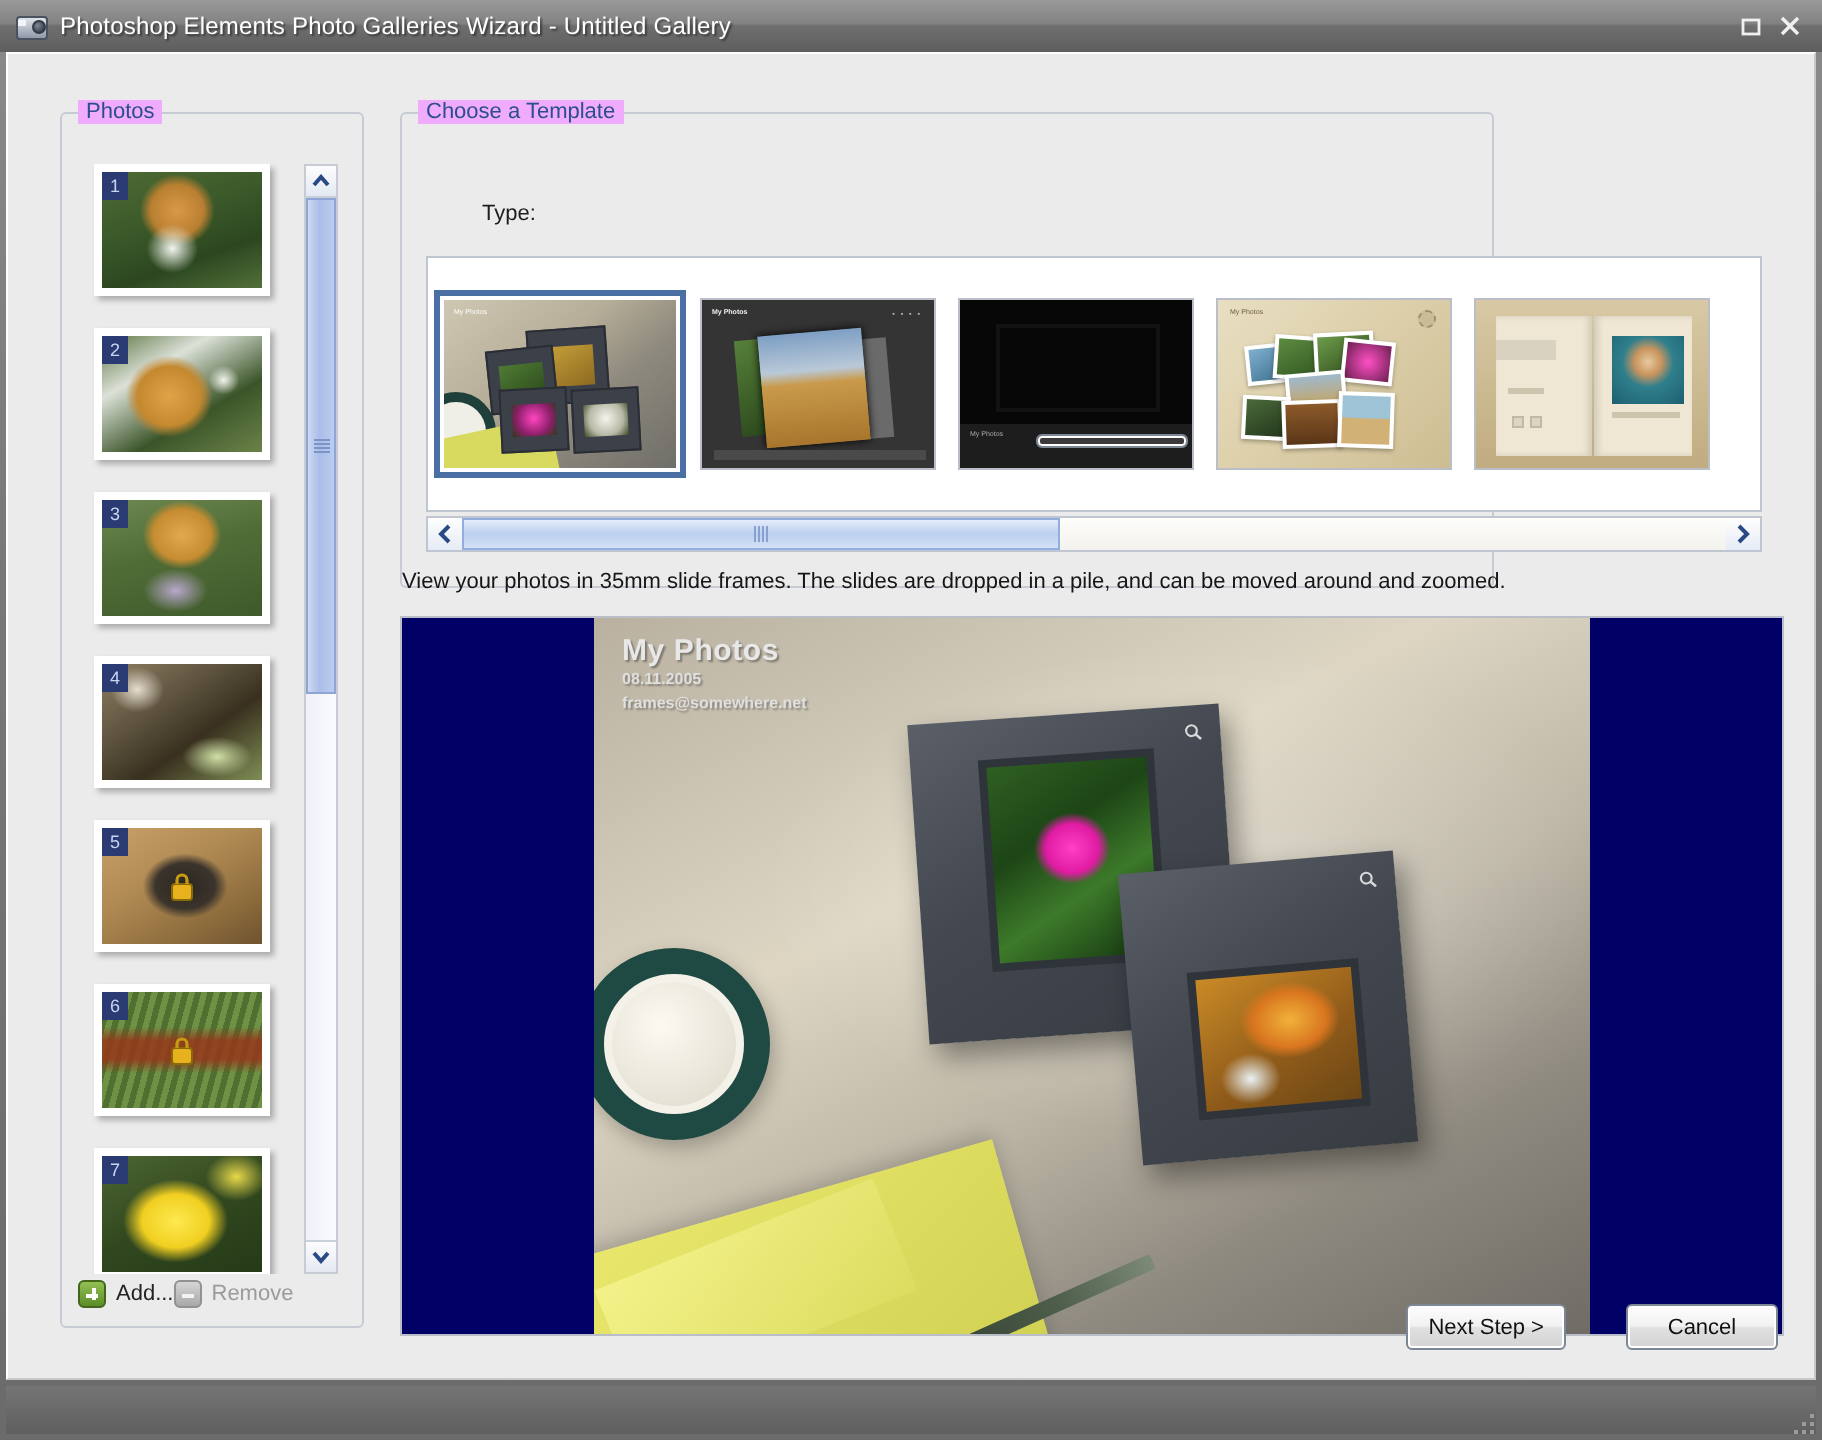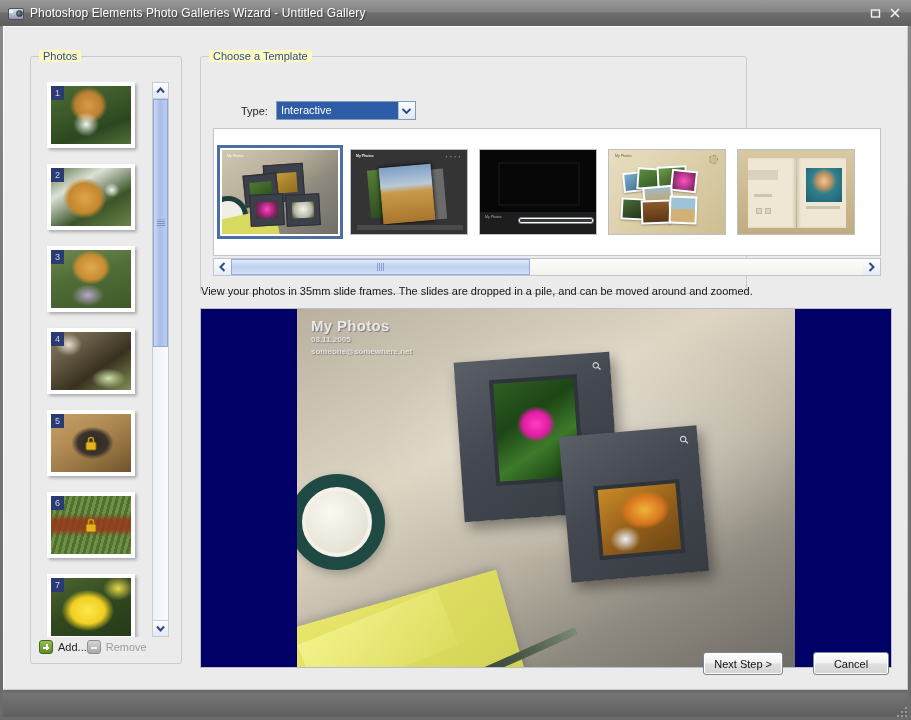--- a/index.html
+++ b/index.html
@@ -87,21 +87,21 @@
   
   .groupbox {
     position: absolute;
     border: 1px solid #c6cbd4;
     border-radius: 3px;
     background: transparent;
   }
   .group-label {
     position: absolute;
     top: -7px; left: 8px;
-    background: #fef9c3;
+    background: #f0abfc;
     padding: 0 4px;
     color: #2b4e8c;
     font-size: 11px;
     white-space: nowrap;
   }
 
   
   #photos-group {
     left: 26px; top: 29px;
     width: 152px; height: 608px;
@@ -634,28 +634,20 @@
           <span>Remove</span>
         </button>
       </div>
     </div>
 
     <div class="groupbox" id="template-group">
       <div class="group-label">Choose a Template</div>
 
       <div class="type-row">
         <span class="type-label">Type:</span>
-        <div class="combo">
-          <div class="combo-value">Interactive</div>
-          <div class="combo-arrow">
-            <svg width="9" height="6" viewBox="0 0 9 6">
-                <path d="M0.5 1 L4.5 5 L8.5 1" fill="none" stroke="#21457f" stroke-width="1.8"></path>
-              </svg>
-          </div>
-        </div>
       </div>
 
       <div class="tmpl-strip">
 
         <div class="tmpl selected">
           <div class="tmpl-inner t1">
             <div class="hdr">My Photos</div>
             <div class="ring"></div>
               <div class="env"></div>
             <div class="slide" style="left:42px;top:14px;width:40px;height:38px;transform:rotate(-4deg);">
@@ -771,21 +763,21 @@
       <div class="pv-stage">
         <div class="pv-ring"></div>
         <div class="pv-ring-in"></div>
         <div class="pv-env"></div>
         <div class="pv-env-fold"></div>
         <div class="pv-pen"></div>
 
         <div class="pv-head">
           <div class="pv-title">My Photos</div>
           <div class="pv-date">08.11.2005</div>
-          <div class="pv-mail">someone@somewhere.net</div>
+          <div class="pv-mail">frames@somewhere.net</div>
         </div>
 
         <div class="slide-lg">
           <div class="frame">
             <div class="ph" style="background:
                radial-gradient(ellipse 34% 26% at 50% 44%, #ff3fc4 0%, #e01ba4 48%, rgba(224,27,164,0) 70%),
                linear-gradient(150deg,#2f5f22 0%,#1d4516 36%,#3d7a2a 64%,#143510 100%);"></div>
           </div>
           <svg class="mag" viewBox="0 0 10 10">
             <circle cx="4" cy="4" r="3" fill="none" stroke="#d8d8d8" stroke-width="1.2"></circle>

